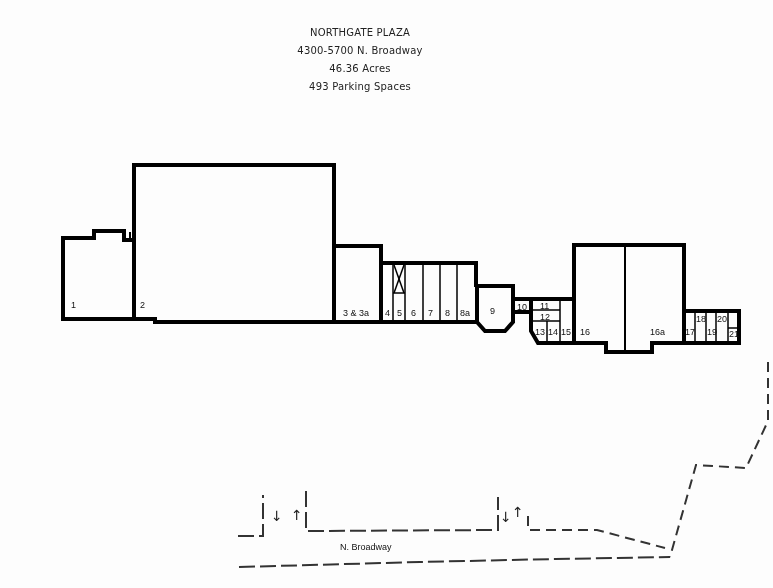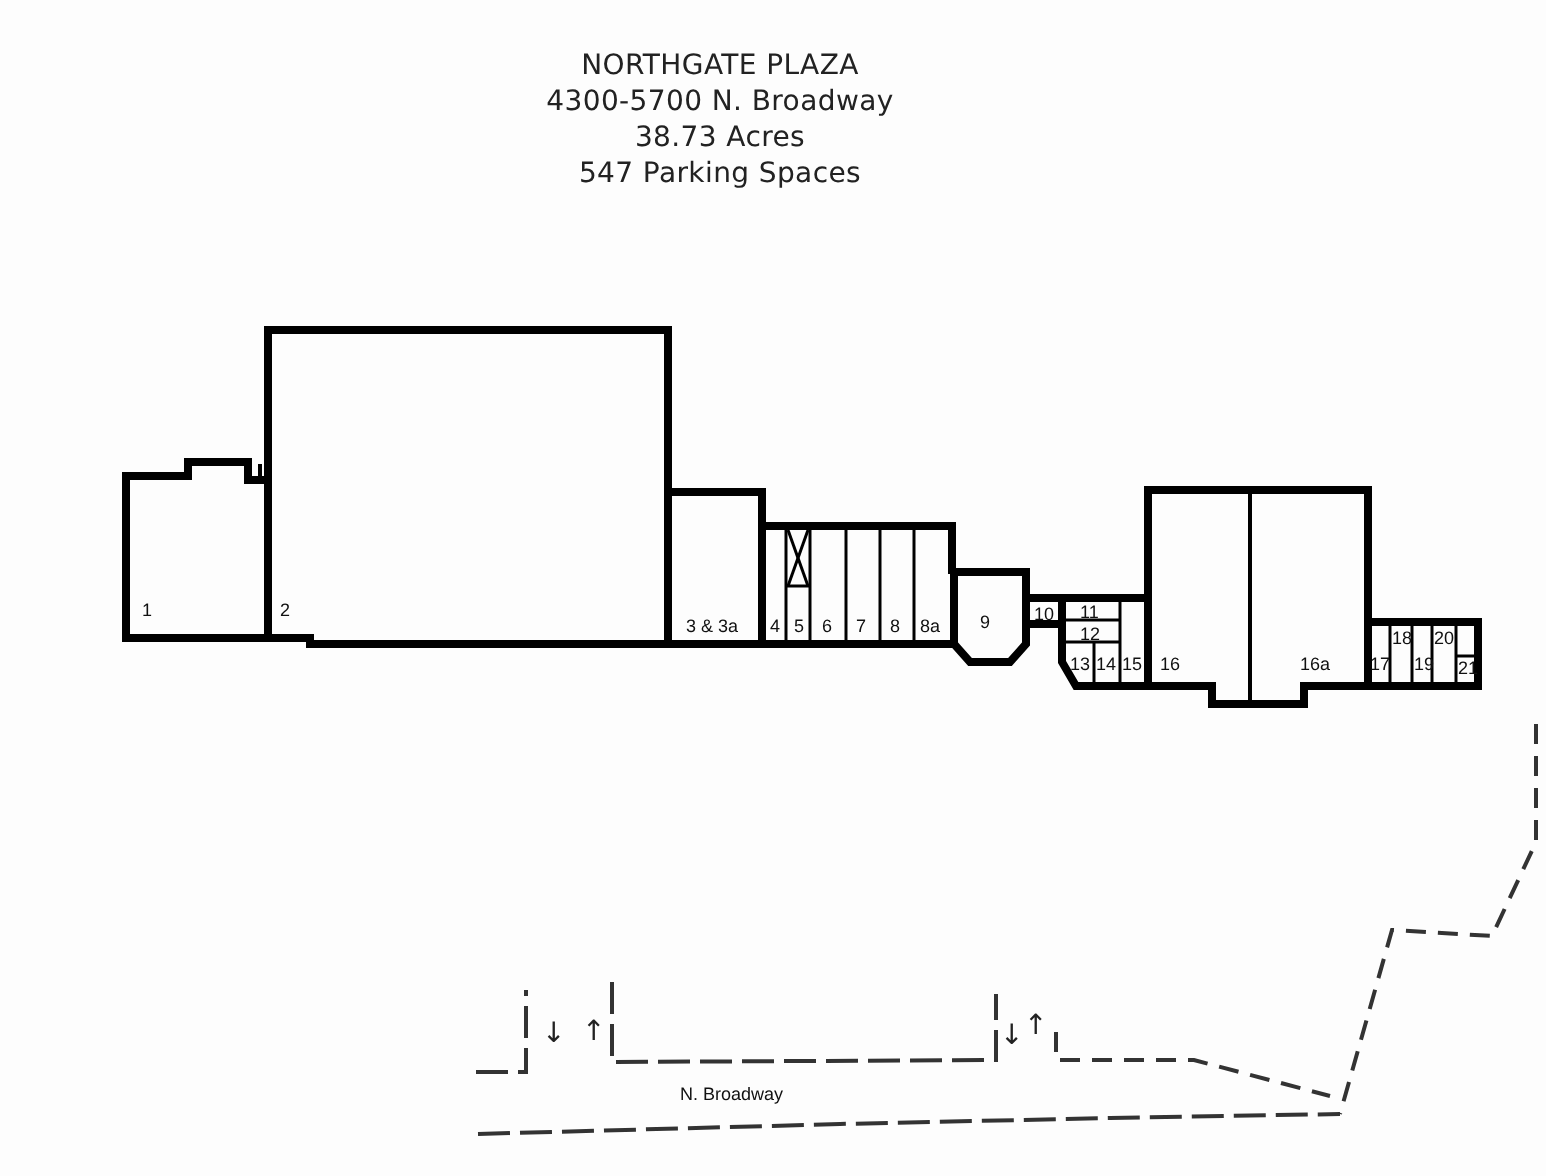--- a/index.html
+++ b/index.html
@@ -1,35 +1,35 @@
 <!DOCTYPE html>
 <html><head>
 <meta charset="utf-8">
 <style>
   html, body { margin: 0; padding: 0; background: #fdfdfd; }
   body { width: 773px; height: 588px; position: relative; overflow: hidden; font-family: "DejaVu Sans", "Liberation Sans", sans-serif; }
   .header { position: absolute; left: 0; top: 24px; width: 720px; text-align: center; color: #222; }
-  .header div { font-size: 14px; line-height: 18px; letter-spacing: 0.2px; }
+  .header div { font-size: 10px; line-height: 18px; letter-spacing: 0.2px; }
   svg { position: absolute; left: 0; top: 0; }
   .wall { fill: none; stroke: #000; stroke-width: 4; stroke-linejoin: miter; }
   .thin { fill: none; stroke: #000; stroke-width: 1.5; }
   .med { fill: none; stroke: #000; stroke-width: 2; }
   .dash { fill: none; stroke: #333; stroke-width: 2; stroke-dasharray: 16 5; }
   .dash2 { fill: none; stroke: #333; stroke-width: 2; stroke-dasharray: 10 6; }
   .lbl { font-family: "Liberation Sans", sans-serif; font-size: 9px; fill: #111; }
   .road-lbl { font-family: "Liberation Sans", sans-serif; font-size: 9px; fill: #111; }
 </style>
 </head>
 <body>
 
 <div class="header">
   <div>NORTHGATE PLAZA</div>
   <div>4300-5700 N. Broadway</div>
-  <div>38.73 Acres</div>
-  <div>547 Parking Spaces</div>
+  <div>46.36 Acres</div>
+  <div>493 Parking Spaces</div>
 </div>
 
 <svg width="773" height="588" viewBox="0 0 773 588">
 
   <g>
     <path class="wall" d="M63,319 L63,238 L94,238 L94,231 L124,231 L124,240 L134,240 L134,319 Z"></path>
     <text class="lbl" x="71" y="308">1</text>
   </g>
 
   <g>

